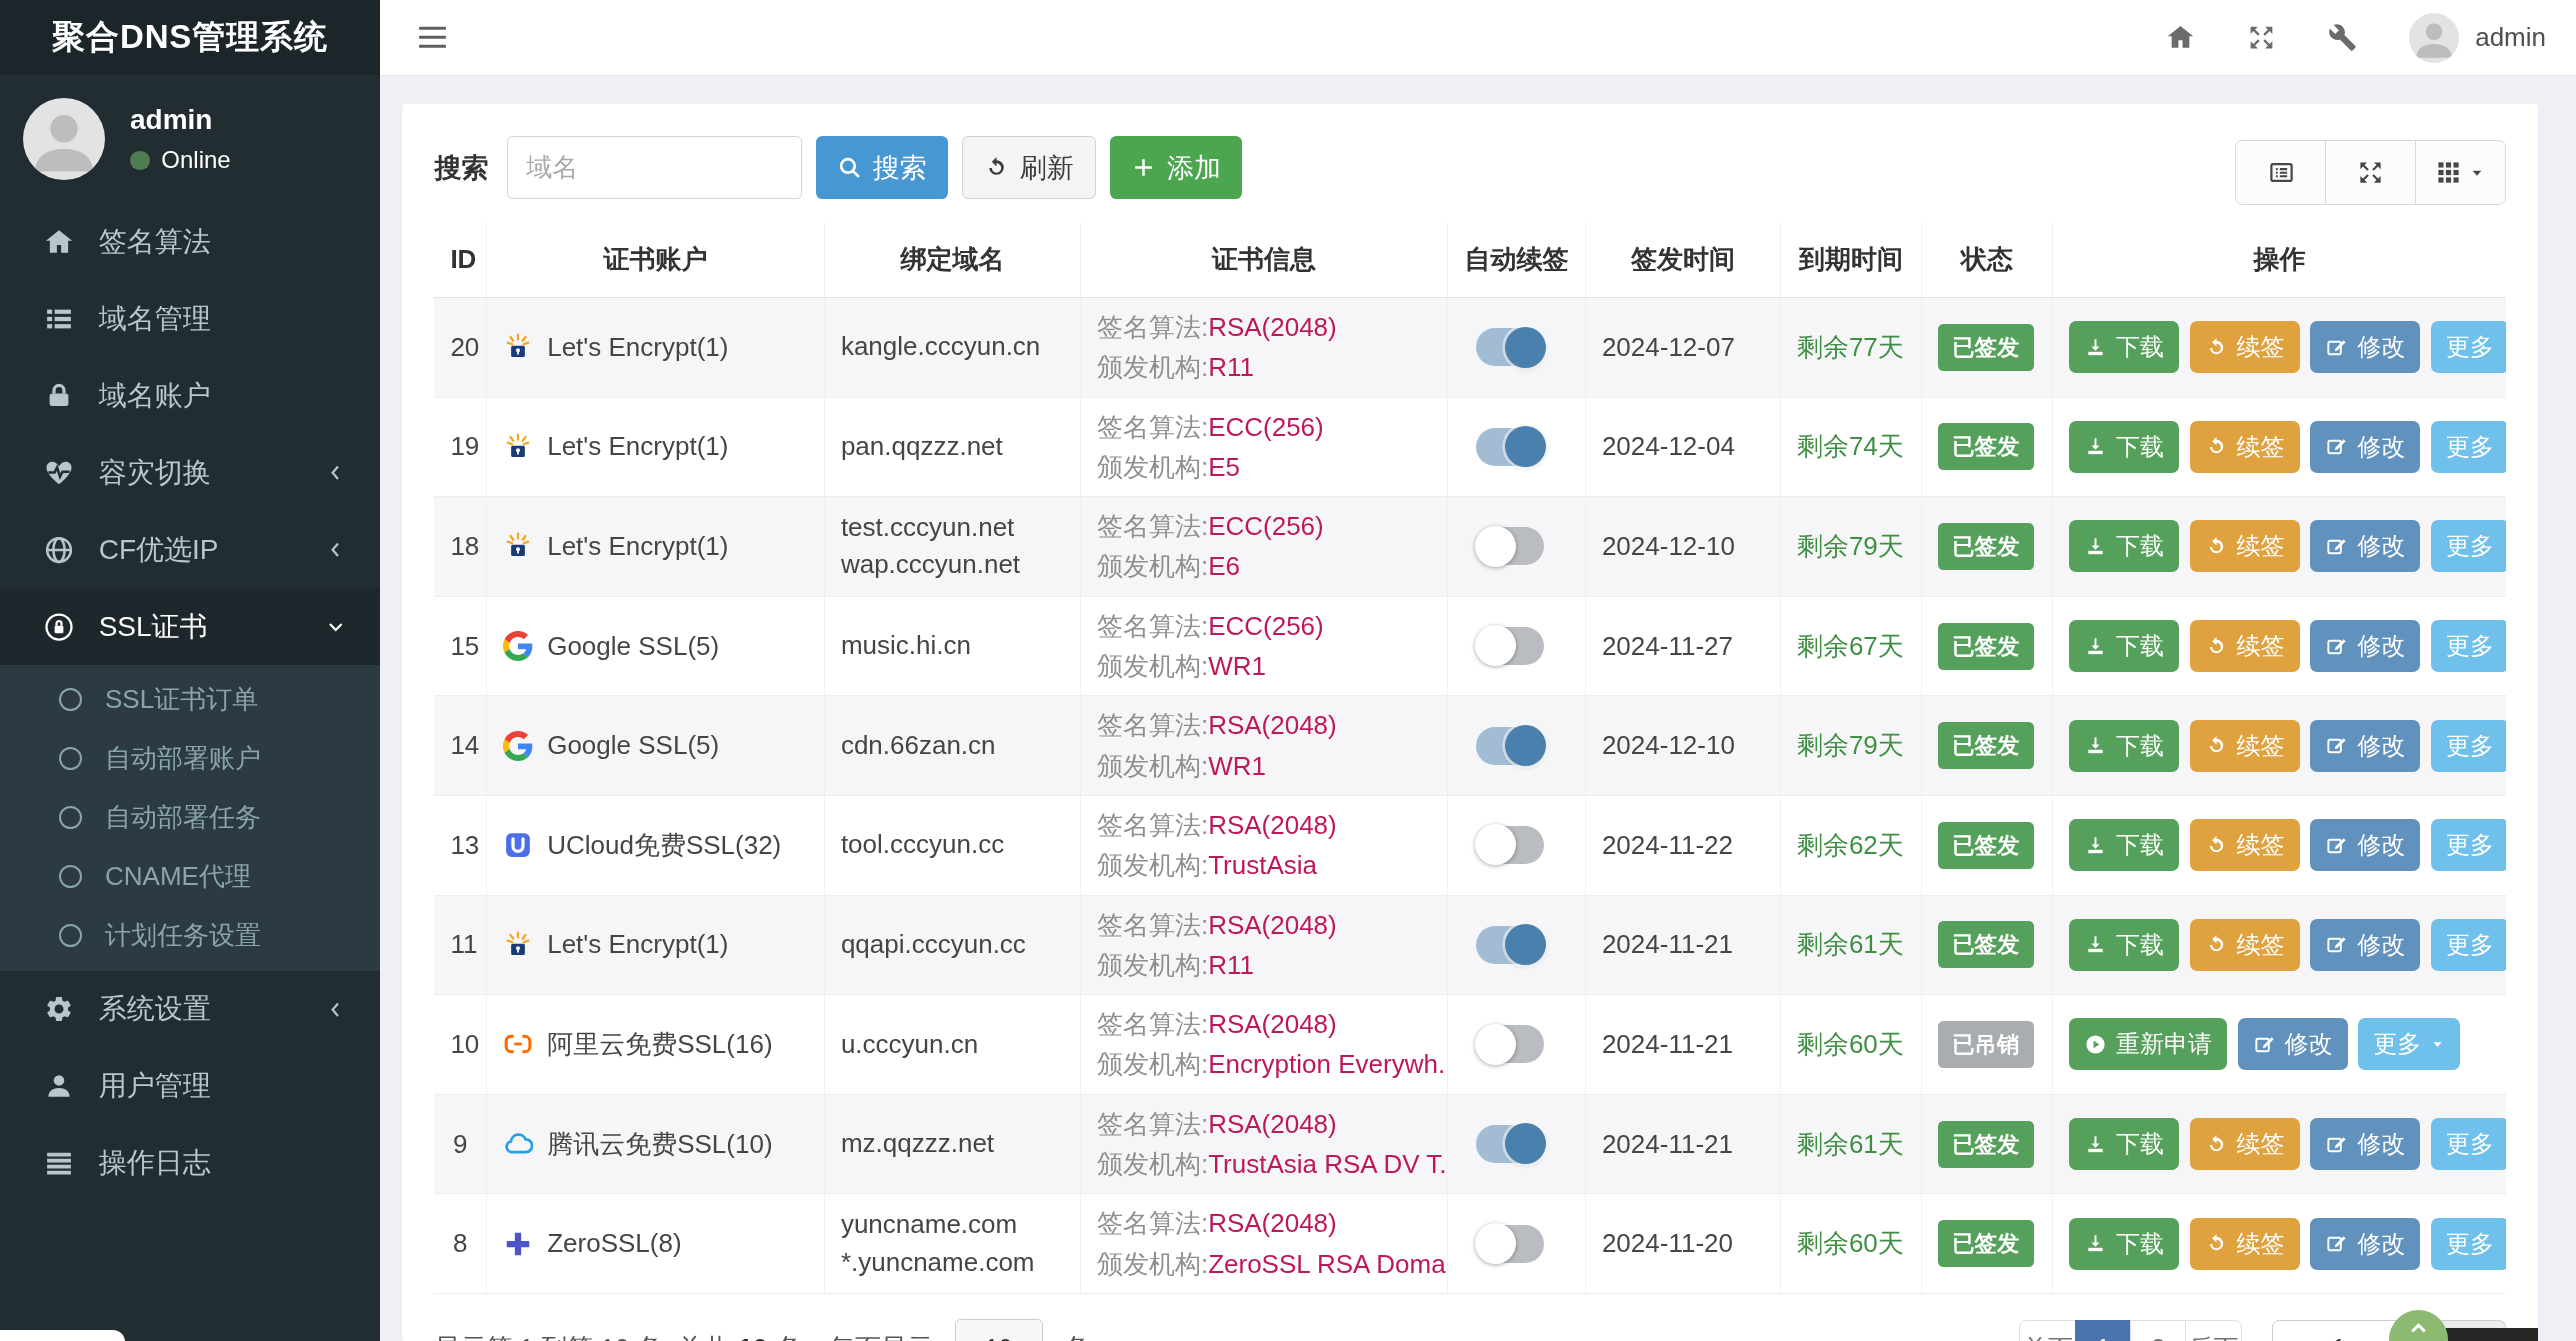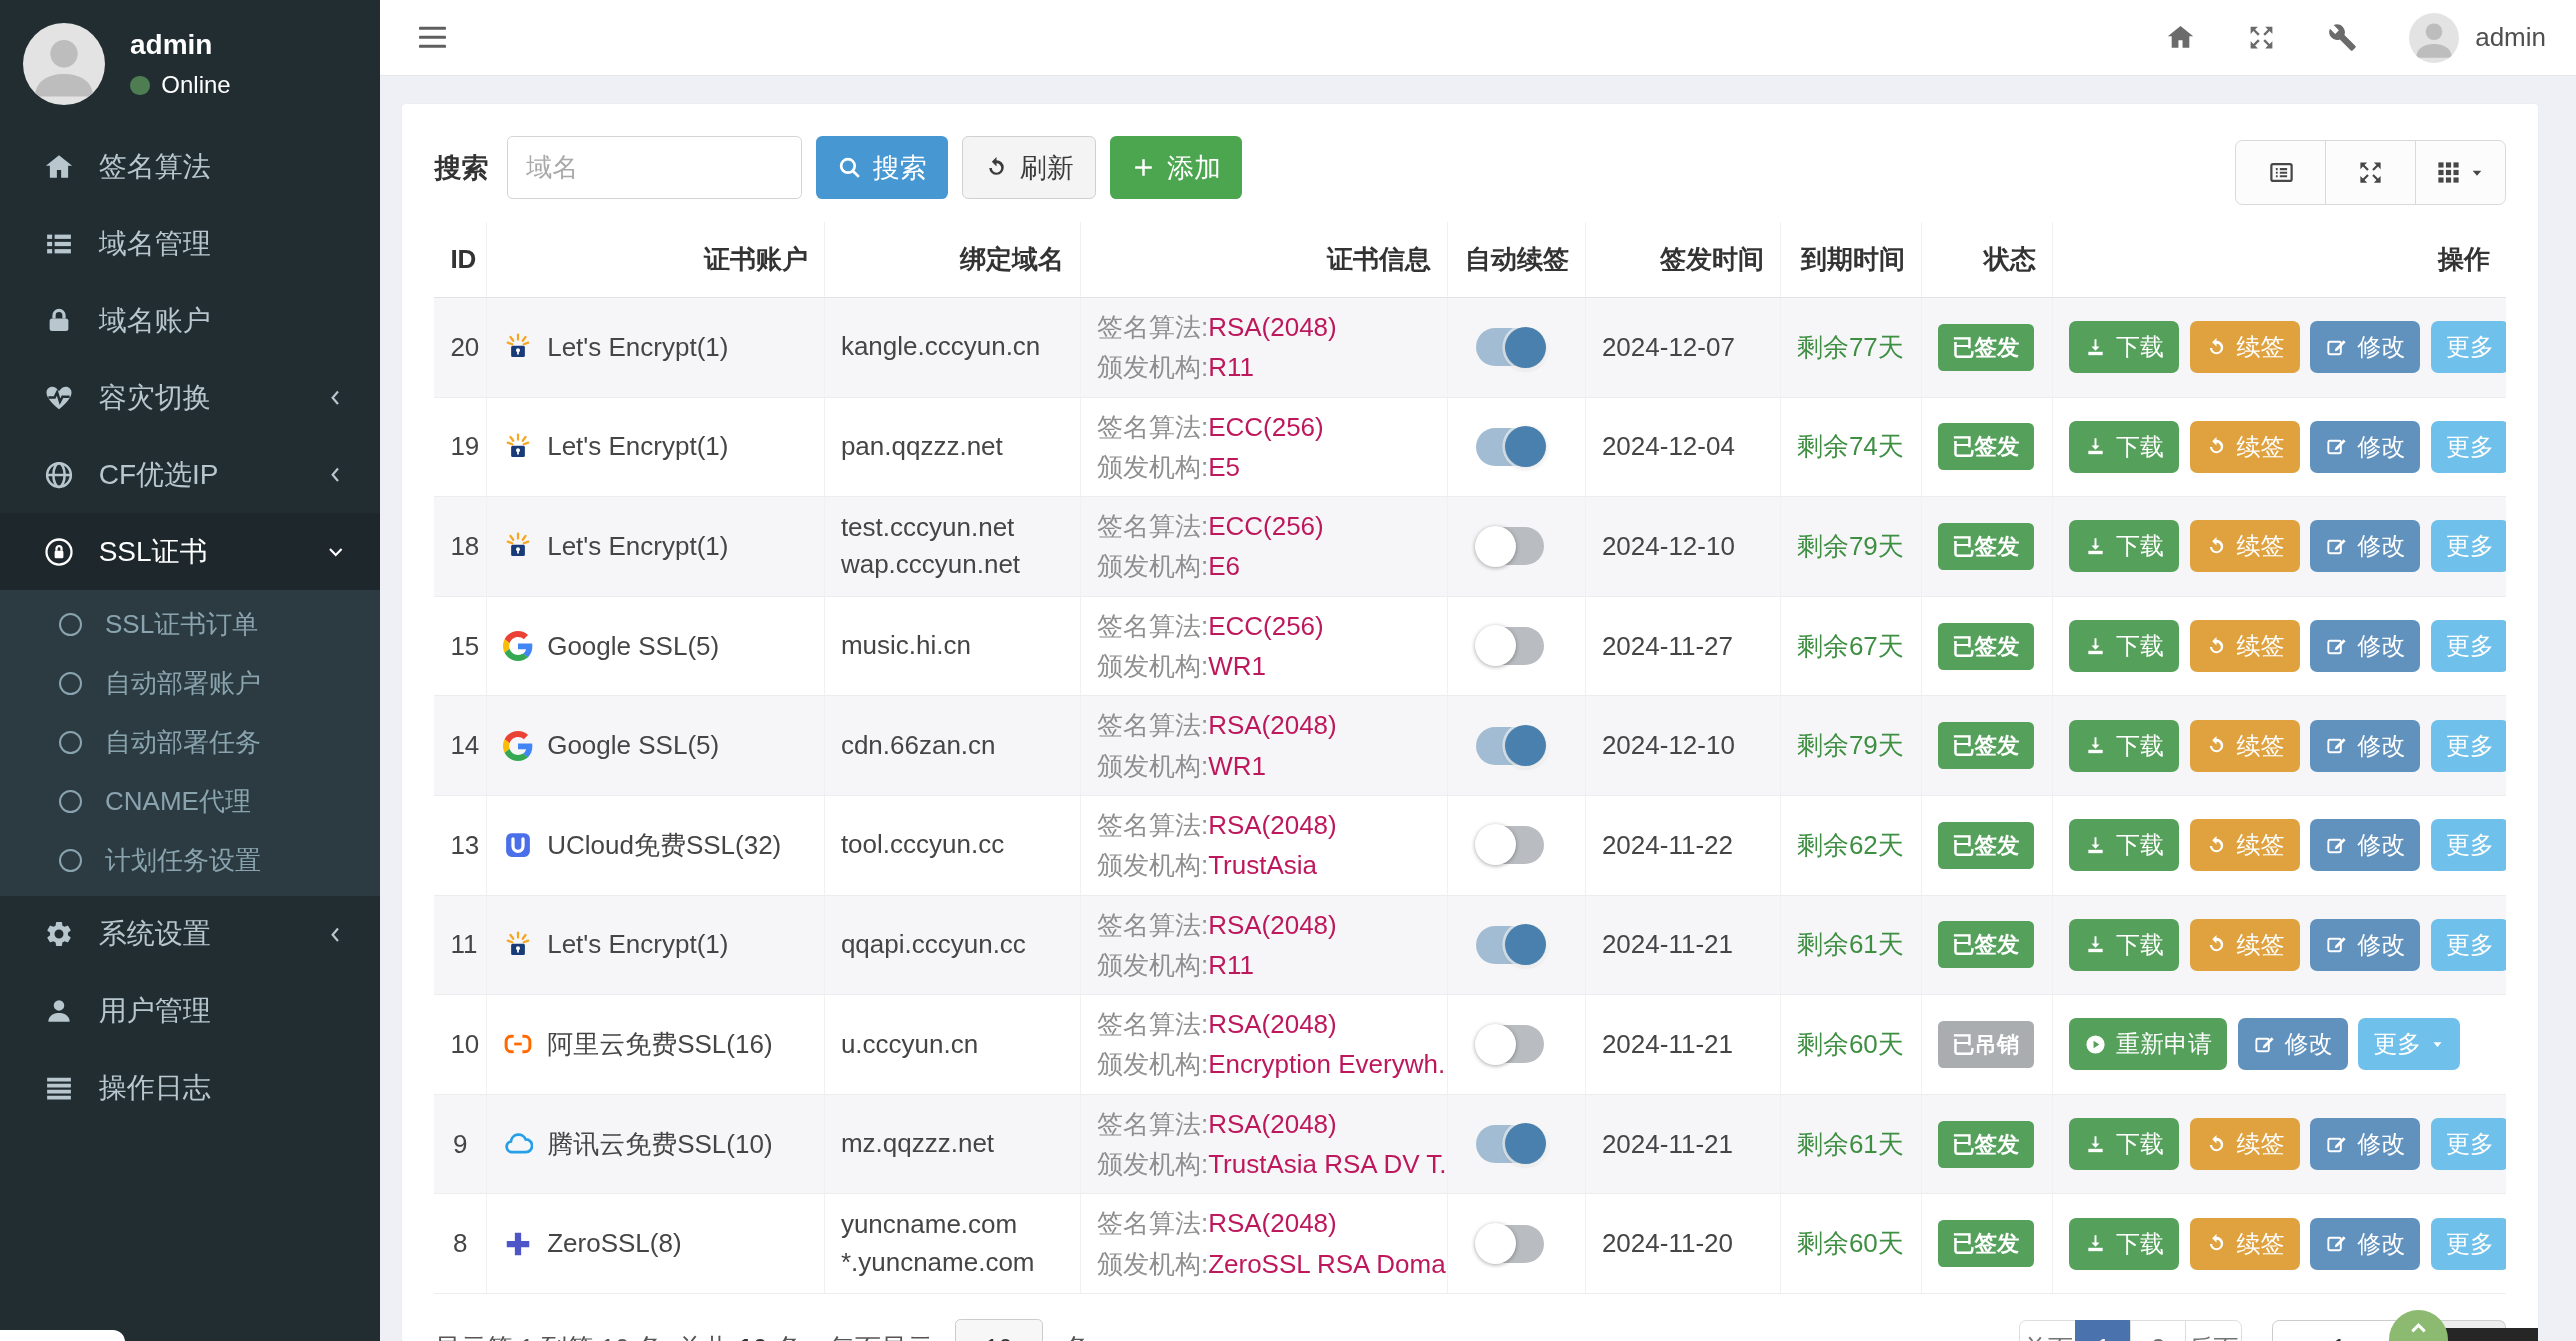--- a/index.html
+++ b/index.html
@@ -75,21 +75,21 @@
   .view-btn{min-width:68px;height:63px;background:#fcfcfc;border:1.8px solid #d9d9d9;display:flex;
             align-items:center;justify-content:center;gap:7.2px;color:#474747;cursor:pointer;
             margin-left:-1.8px;padding:0 10.7px}
   .view-btn:first-child{border-radius:7.2px 0 0 7.2px;margin-left:0}
   .view-btn:last-child{border-radius:0 7.2px 7.2px 0}
   .view-btn svg{width:27px;height:27px}
   .view-btn .vcaret svg{width:16px;height:16px}
 
   
   table.grid{width:100%;border-collapse:collapse;margin-top:23px;table-layout:fixed}
-  .grid th{font-size:26px;font-weight:bold;color:#333;text-align:right;padding:0 16px;height:75px;
+  .grid th{font-size:26px;font-weight:bold;color:#333;text-align:center;padding:0 16px;height:75px;
            border-bottom:1.8px solid #e3e3e3;border-right:0.9px solid #f1f1f2;white-space:nowrap;
            overflow:hidden}
   .grid th:last-child,.grid td:last-child{border-right:none}
   .grid td{font-size:26px;color:#454545;padding:9px 16px;height:91px;border-right:0.9px solid #f1f1f2;
            border-bottom:0.9px solid #ededef;overflow:hidden;box-sizing:border-box}
   tr.striped td{background:#f6f6f8}
   .c-id{text-align:center}
   th.c-id{text-align:center}
   .acct{display:flex;align-items:center;gap:14.3px;white-space:nowrap}
   .prov svg{width:30px;height:30px}
@@ -145,20 +145,21 @@
   
   .float-green{position:absolute;right:90px;bottom:-27px;width:59px;height:59px;border-radius:50%;
                background:#8cba70;z-index:9;display:flex;justify-content:center;padding-top:7.2px;box-sizing:border-box}
   .float-green svg{width:23px;height:23px;color:#fff}
   .float-dark{position:absolute;right:0;bottom:0;width:119px;height:14.3px;background:#262626;z-index:8}
 </style>
 </head>
 <body>
 
 <div class="sidebar">
+  <div class="brand">聚合DNS管理系统</div>
   <div class="user-panel">
     <div class="avatar"><span><svg viewBox="0 0 24 24">
             <circle cx="12" cy="9" r="4" fill="#bdbdbd"></circle>
             <path d="M3.5 21.5c0-4.4 3.7-6.6 8.5-6.6s8.5 2.2 8.5 6.6z" fill="#bdbdbd"></path>
           </svg></span></div>
     <div>
       <div class="user-name">admin</div>
       <div class="user-status">
         <span class="dot"></span>
         <span>Online</span>

